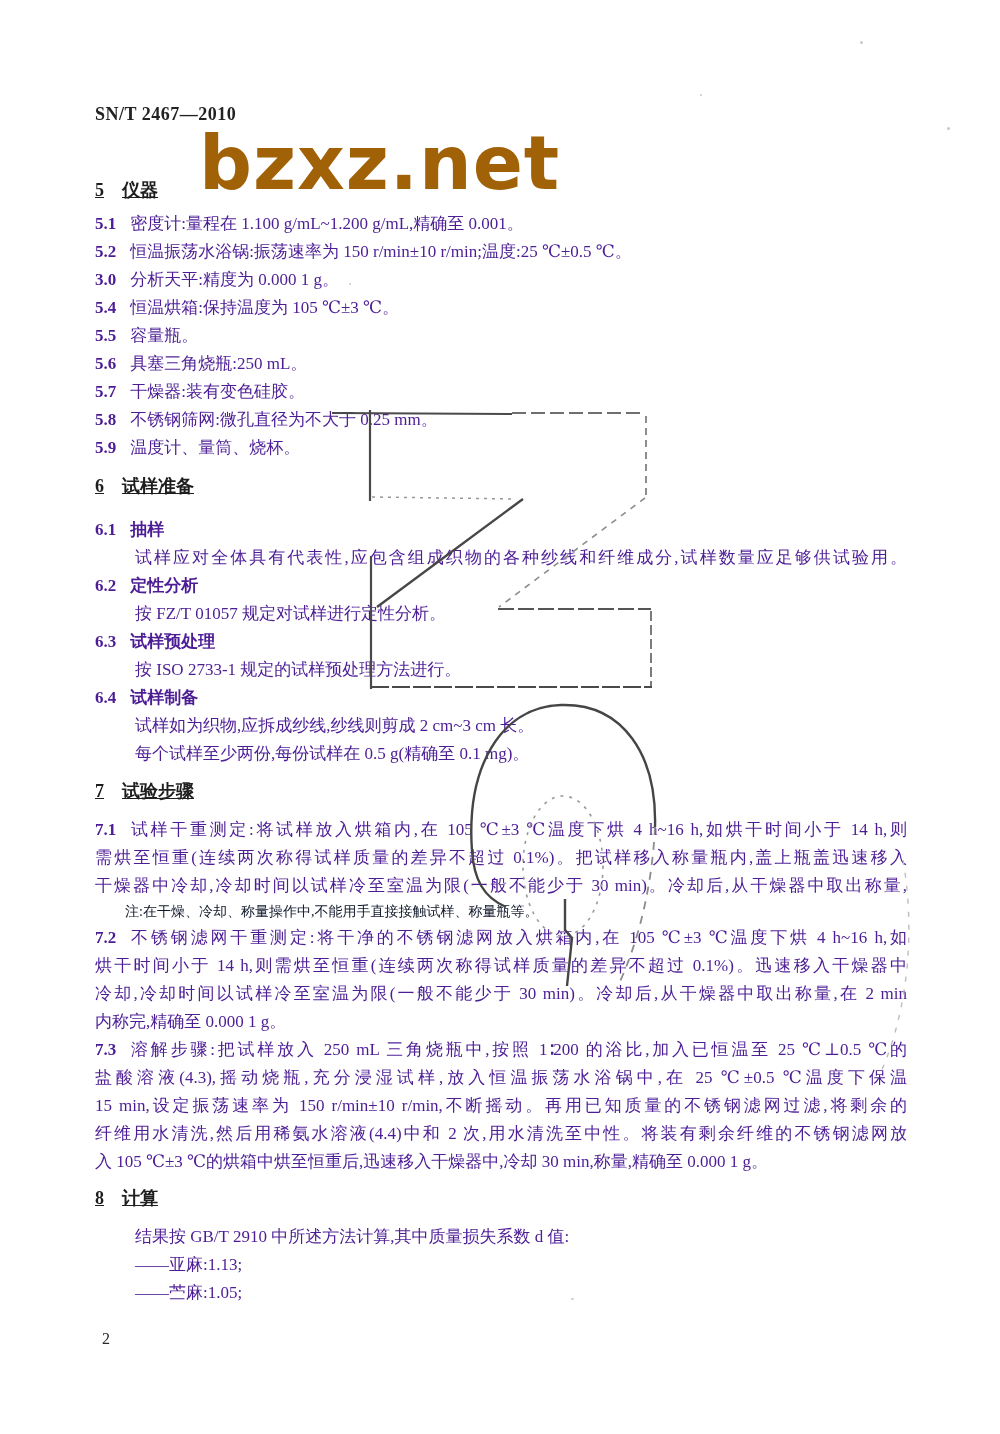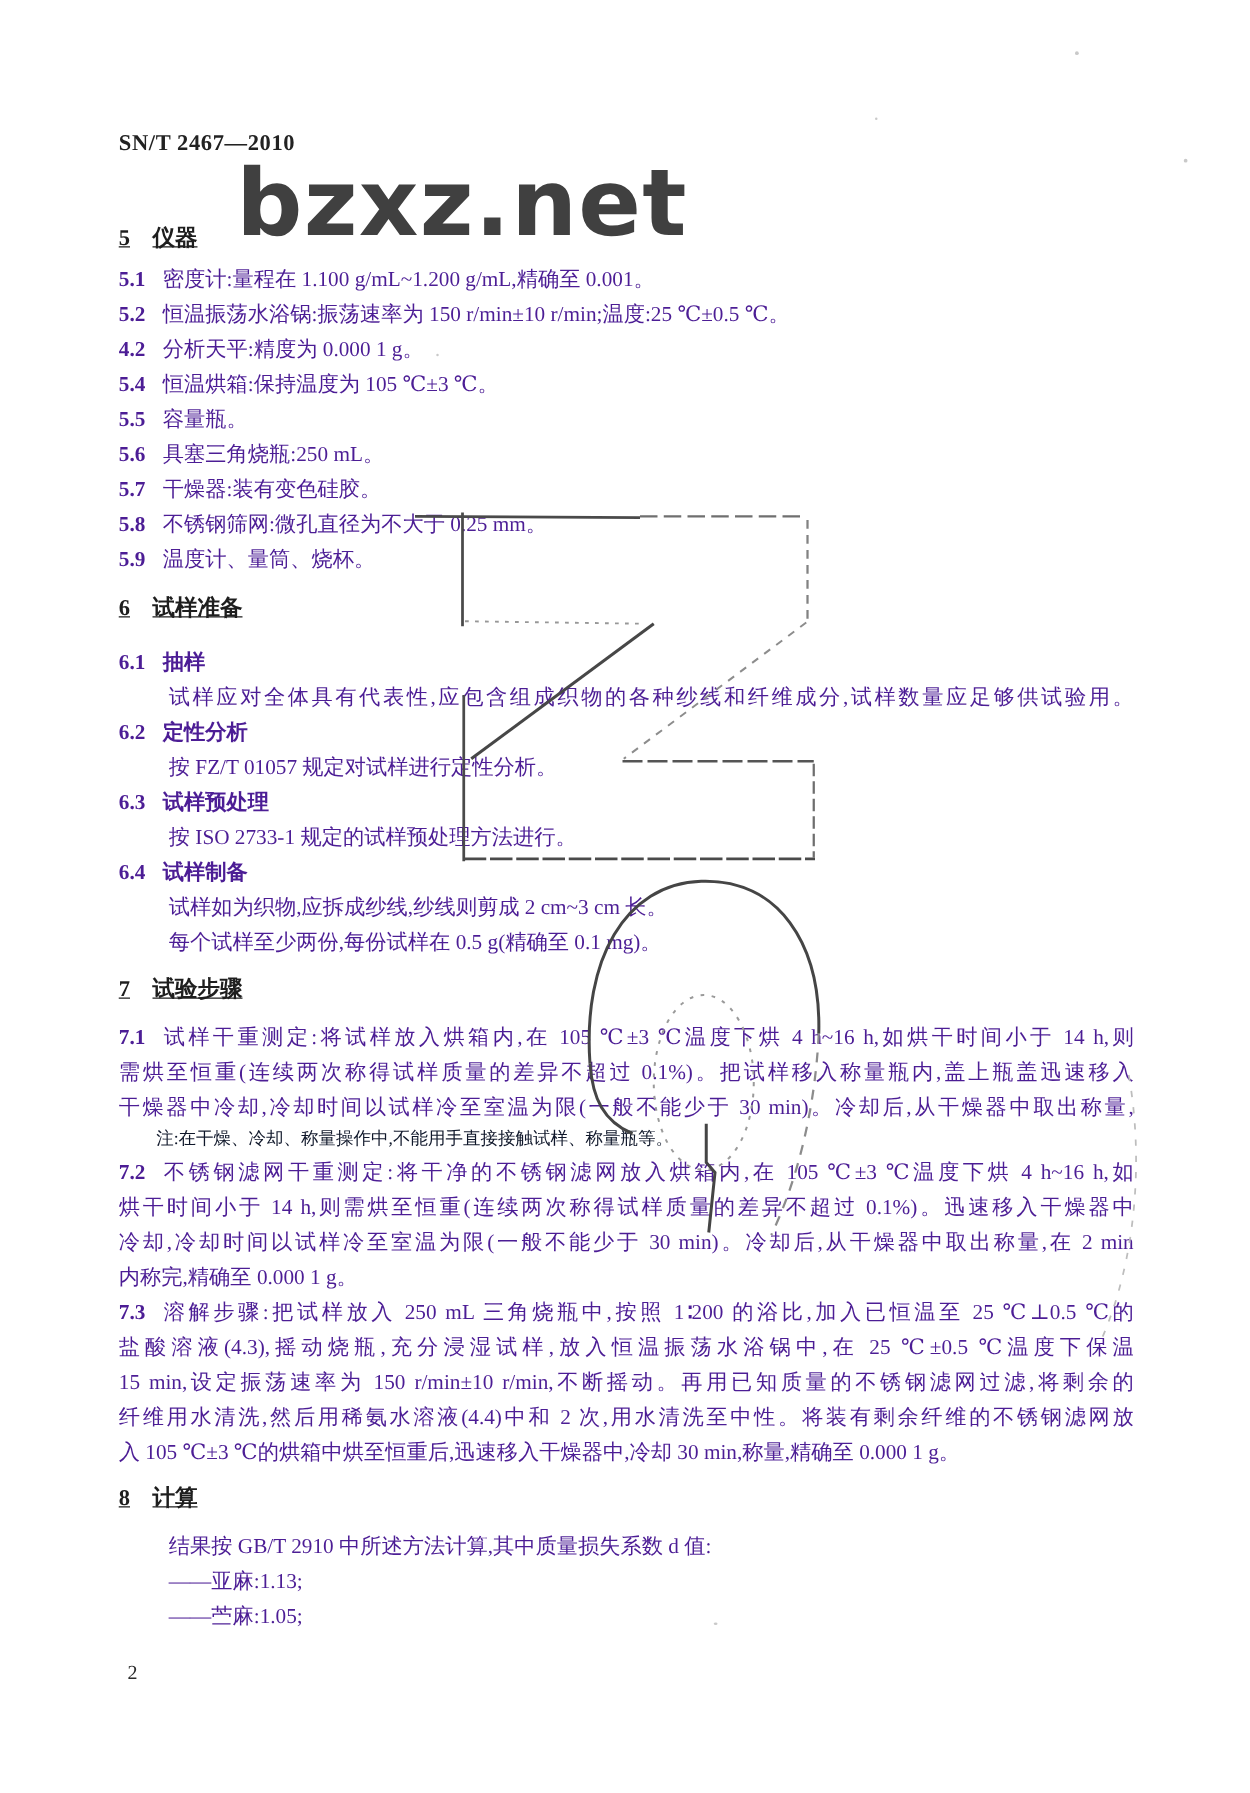--- a/index.html
+++ b/index.html
@@ -10,24 +10,24 @@
     overflow:hidden;
     font-family:"Liberation Serif","DejaVu Serif",serif;
     color:#262626;
   }
   .doc-header{
     position:absolute;left:95px;top:104px;
     font-size:18px;font-weight:bold;letter-spacing:.5px;color:#222;
     white-space:nowrap;
   }
   .bzxz{
-    position:absolute;left:189px;top:126px;
+    position:absolute;left:199px;top:126px;
     font-family:"DejaVu Sans","Liberation Sans",sans-serif;
     font-weight:bold;font-size:74px;line-height:1;
-    color:#404040;letter-spacing:1px;
+    color:#a16207;letter-spacing:1px;
     user-select:none;white-space:nowrap;
   }
   .doc-body{
     position:absolute;left:95px;top:168px;width:812px;
   }
   .line{
     font-size:17px;line-height:28px;height:28px;
     white-space:nowrap;overflow:visible;color:#4c1d95;
   }
   .line.fill{
@@ -66,21 +66,21 @@
 <div class="page">
 
   <div class="doc-header">SN/T 2467—2010</div>
 
   <div class="bzxz">bzxz.net</div>
 
   <div class="doc-body">
       <div class="heading h5"><span class="hnum">5</span><span class="htitle">仪器</span></div>
       <div class="line item"><span class="inum">5.1</span><span class="itext">密度计:量程在 1.100 g/mL~1.200 g/mL,精确至 0.001。</span></div>
       <div class="line item"><span class="inum">5.2</span><span class="itext">恒温振荡水浴锅:振荡速率为 150 r/min±10 r/min;温度:25 ℃±0.5 ℃。</span></div>
-      <div class="line item"><span class="inum">4.2</span><span class="itext">分析天平:精度为 0.000 1 g。</span></div>
+      <div class="line item"><span class="inum">3.0</span><span class="itext">分析天平:精度为 0.000 1 g。</span></div>
       <div class="line item"><span class="inum">5.4</span><span class="itext">恒温烘箱:保持温度为 105 ℃±3 ℃。</span></div>
       <div class="line item"><span class="inum">5.5</span><span class="itext">容量瓶。</span></div>
       <div class="line item"><span class="inum">5.6</span><span class="itext">具塞三角烧瓶:250 mL。</span></div>
       <div class="line item"><span class="inum">5.7</span><span class="itext">干燥器:装有变色硅胶。</span></div>
       <div class="line item"><span class="inum">5.8</span><span class="itext">不锈钢筛网:微孔直径为不大于 0.25 mm。</span></div>
       <div class="line item"><span class="inum">5.9</span><span class="itext">温度计、量筒、烧杯。</span></div>
       <div class="heading h6"><span class="hnum">6</span><span class="htitle">试样准备</span></div>
       <div class="line sub"><span class="inum">6.1</span><span class="stitle">抽样</span></div>
       <div class="line ind fill">试样应对全体具有代表性,应包含组成织物的各种纱线和纤维成分,试样数量应足够供试验用。</div>
       <div class="line sub"><span class="inum">6.2</span><span class="stitle">定性分析</span></div>

